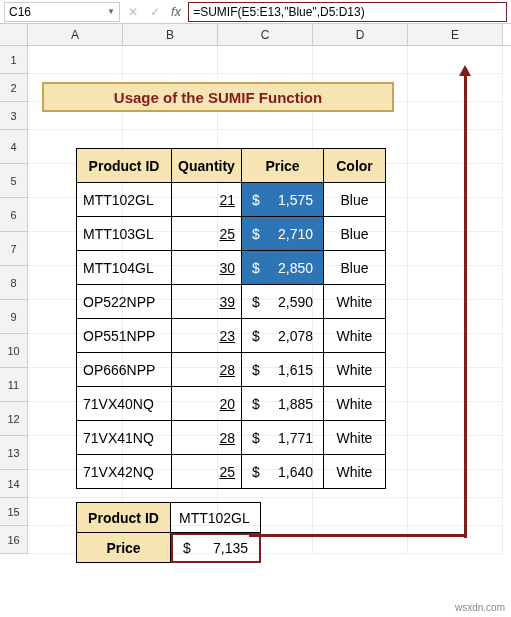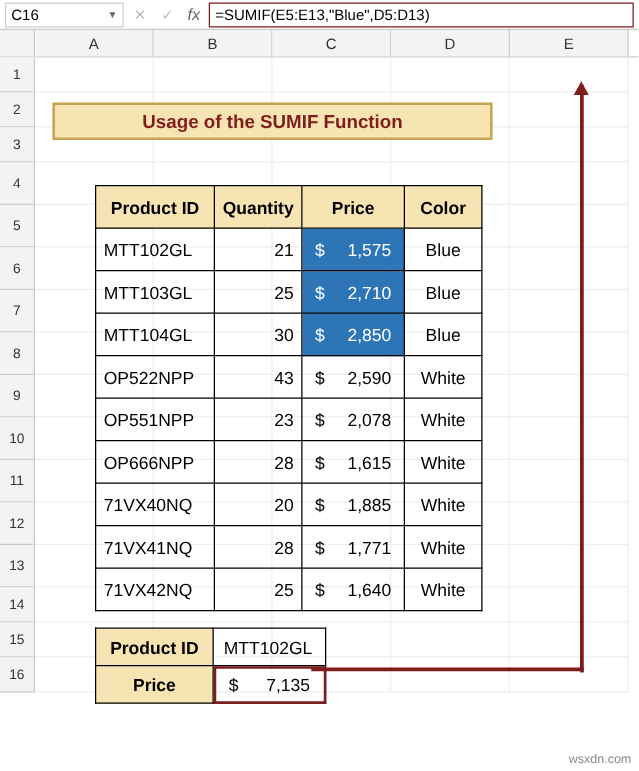--- a/index.html
+++ b/index.html
@@ -1,38 +1,38 @@
 <!DOCTYPE html>
 <html><head>
   <meta charset="utf-8">
   <style>
     * { margin:0; padding:0; box-sizing:border-box; }
     body { font-family:"Segoe UI",Arial,sans-serif; font-size:12px; background:#fff; overflow:hidden; width:511px; height:617px; position:relative; }
     .top { display:flex; align-items:center; height:24px; border-bottom:1px solid #ccc; padding:0 4px; gap:4px; }
-    .namebox { width:95px; height:20px; border:1px solid #ccc; display:flex; align-items:center; justify-content:space-between; padding:0 4px; font-size:12px; background:#fff; }
+    .namebox { width:116px; height:20px; border:1px solid #ccc; display:flex; align-items:center; justify-content:space-between; padding:0 4px; font-size:12px; background:#fff; }
     .chev { font-size:8px; color:#666; }
     .fx-cancel, .fx-confirm { width:18px; height:18px; color:#bbb; text-align:center; line-height:18px; cursor:pointer; }
     .fx-symbol { font-style:italic; font-family:Liberation Sans, sans-serif; font-size:13px; color:#666; padding:0 3px; }
     .formula-input { flex:1; border:1px solid #7f1d1d; padding:2px 4px; font-size:12px; height:20px; background:#fff; }
     .hdrs { display:flex; height:22px; border-bottom:1px solid #ccc; }
     .corner { width:28px; border-right:1px solid #ccc; background:#f3f3f3; }
     .colh { width:95px; text-align:center; line-height:22px; background:#f3f3f3; border-right:1px solid #ccc; font-size:12px; color:#333; }
     .grid { display:flex; }
     .rowhdrs { width:28px; }
     .rh { height:28px; line-height:28px; text-align:center; background:#f3f3f3; border-bottom:1px solid #ccc; border-right:1px solid #ccc; font-size:11px; color:#333; }
     .rh.midcell { height:34px; line-height:34px; }
     .sheet { position:relative; }
     .row { display:flex; height:28px; }
     .row.midcell { height:34px; }
     .cell { width:95px; height:100%; border-right:1px solid #eee; border-bottom:1px solid #eee; }
     .title-banner { position:absolute; left:14px; top:36px; width:352px; height:30px; background:#f7e4b3; border:2px solid #c6a455; text-align:center; line-height:28px; font-weight:bold; font-size:15px; color:#7f1d1d; }
     .tbl { position:absolute; left:48px; top:102px; border-collapse:collapse; }
     .tbl th, .tbl td { border:1.5px solid #000; height:34px; padding:0 6px; font-size:14px; }
     .tbl th { background:#f7e4b3; font-weight:bold; text-align:center; }
-    .tbl td.qty { text-align:right; width:70px;}
+    .tbl td.qty { text-align:right; width:70px;text-decoration:underline;}
     .tbl td.pid { width:95px; text-align:left;}
     .tbl td.price { width:82px; }
     .tbl td.color { width:62px; text-align:center;}
     .price-inner { display:flex; justify-content:space-between; padding:0 4px;}
     .blue-cell .price-inner { background:#2E75B6; color:#fff;}
     .blue-cell { background:#2E75B6; color:#fff;}
     .sumtbl { position:absolute; left:48px; top:456px; border-collapse:collapse;}
     .sumtbl th, .sumtbl td { border:1.5px solid #000; height:30px; font-size:14px; padding:0 8px;}
     .sumtbl th { background:#f7e4b3; text-align:center; width:94px; font-weight:bold;}
     .sumtbl td { width:90px; text-align:left; }
@@ -124,21 +124,21 @@
             <td class="price blue-cell">
               <div class="price-inner">
                 <span>$</span>
                 <span>2,850</span>
               </div>
             </td>
             <td class="color">Blue</td>
           </tr>
           <tr>
             <td class="pid">OP522NPP</td>
-            <td class="qty">43</td>
+            <td class="qty">39</td>
             <td class="price">
               <div class="price-inner">
                 <span>$</span>
                 <span>2,590</span>
               </div>
             </td>
             <td class="color">White</td>
           </tr>
           <tr>
             <td class="pid">OP551NPP</td>

